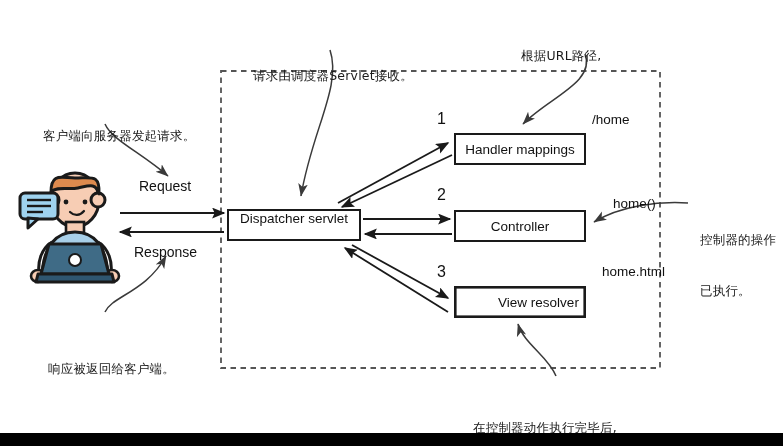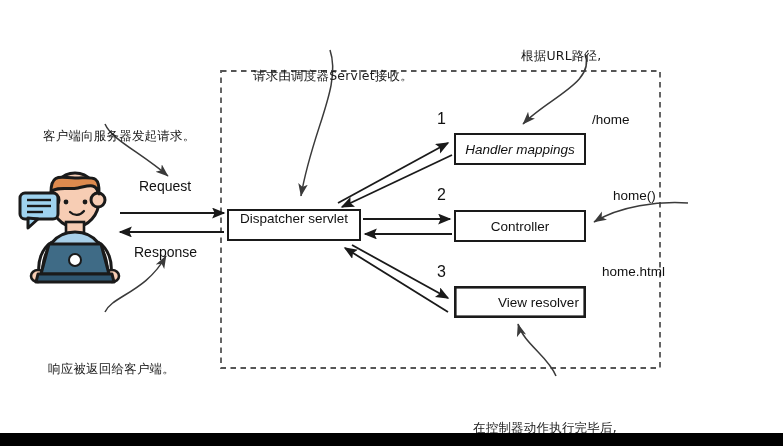--- a/index.html
+++ b/index.html
@@ -156,47 +156,51 @@
         <rect x="20" y="193" width="38" height="26" rx="5" fill="#9fd3ef" stroke="#1a1a1a" stroke-width="3"></rect>
         <path d="M28,218 L28,228 L38,219 Z" fill="#9fd3ef" stroke="#1a1a1a" stroke-width="3" stroke-linejoin="round"></path>
         <line x1="27" y1="200" x2="51" y2="200" stroke="#1a1a1a" stroke-width="2.4"></line>
         <line x1="27" y1="206" x2="51" y2="206" stroke="#1a1a1a" stroke-width="2.4"></line>
         <line x1="27" y1="212" x2="43" y2="212" stroke="#1a1a1a" stroke-width="2.4"></line>
       </g>
     </g>
   </svg>
 
   <div class="boxlabel" style="left:228px; top:201px; width:132px; height:34px;">Dispatcher servlet</div>
-  <div class="boxlabel" style="left:455px; top:134px; width:130px; height:30px;font-style:italic;">Handler mappings</div>
+  <div class="boxlabel" style="left:455px; top:134px; width:130px; height:30px;">Handler mappings</div>
   <div class="boxlabel" style="left:455px; top:211px; width:130px; height:30px;border-radius:14px;">Controller</div>
   <div class="boxlabel" style="left:455px; top:287px; width:130px; height:30px;padding-left:37px;">View resolver</div>
 
   <div class="stepnum" style="left:437px; top:110px;">1</div>
   <div class="stepnum" style="left:437px; top:186px;">2</div>
   <div class="stepnum" style="left:437px; top:263px;">3</div>
 
   <div class="iolabel" style="left:139px; top:178px;">Request</div>
   <div class="iolabel" style="left:134px; top:244px;">Response</div>
 
   <div class="outlabel" style="left:592px; top:112px;">/home</div>
-  <div class="outlabel" style="left:589px; top:188px;padding-left:24px;">home()</div>
+  <div class="outlabel" style="left:589px; top:196px;padding-left:24px;">home()</div>
   <div class="outlabel" style="left:602px; top:264px;text-align:right;">home.html</div>
 
   <div class="lbl cn" style="left:43px; top:92px;">
     <div>客户端向服务器发起请求。</div>
   </div>
 
   <div class="lbl cn" style="left:253px; top:32px;">
     <div>请求由调度器Servlet接收。</div>
   </div>
 
   <div class="lbl cn" style="left:521px; top:12px;">
     <div>根据URL路径,</div>
   </div>
 
+  <div class="lbl cn" style="left:700px; top:196px;">
+    <div>控制器的操作</div>
+    <div>已执行。</div>
+  </div>
 
   <div class="lbl cn" style="left:48px; top:325px;">
     <div>响应被返回给客户端。</div>
   </div>
 
   <div class="lbl cn" style="left:473px; top:384px;">
     <div>在控制器动作执行完毕后,</div>
     
   </div>
 

